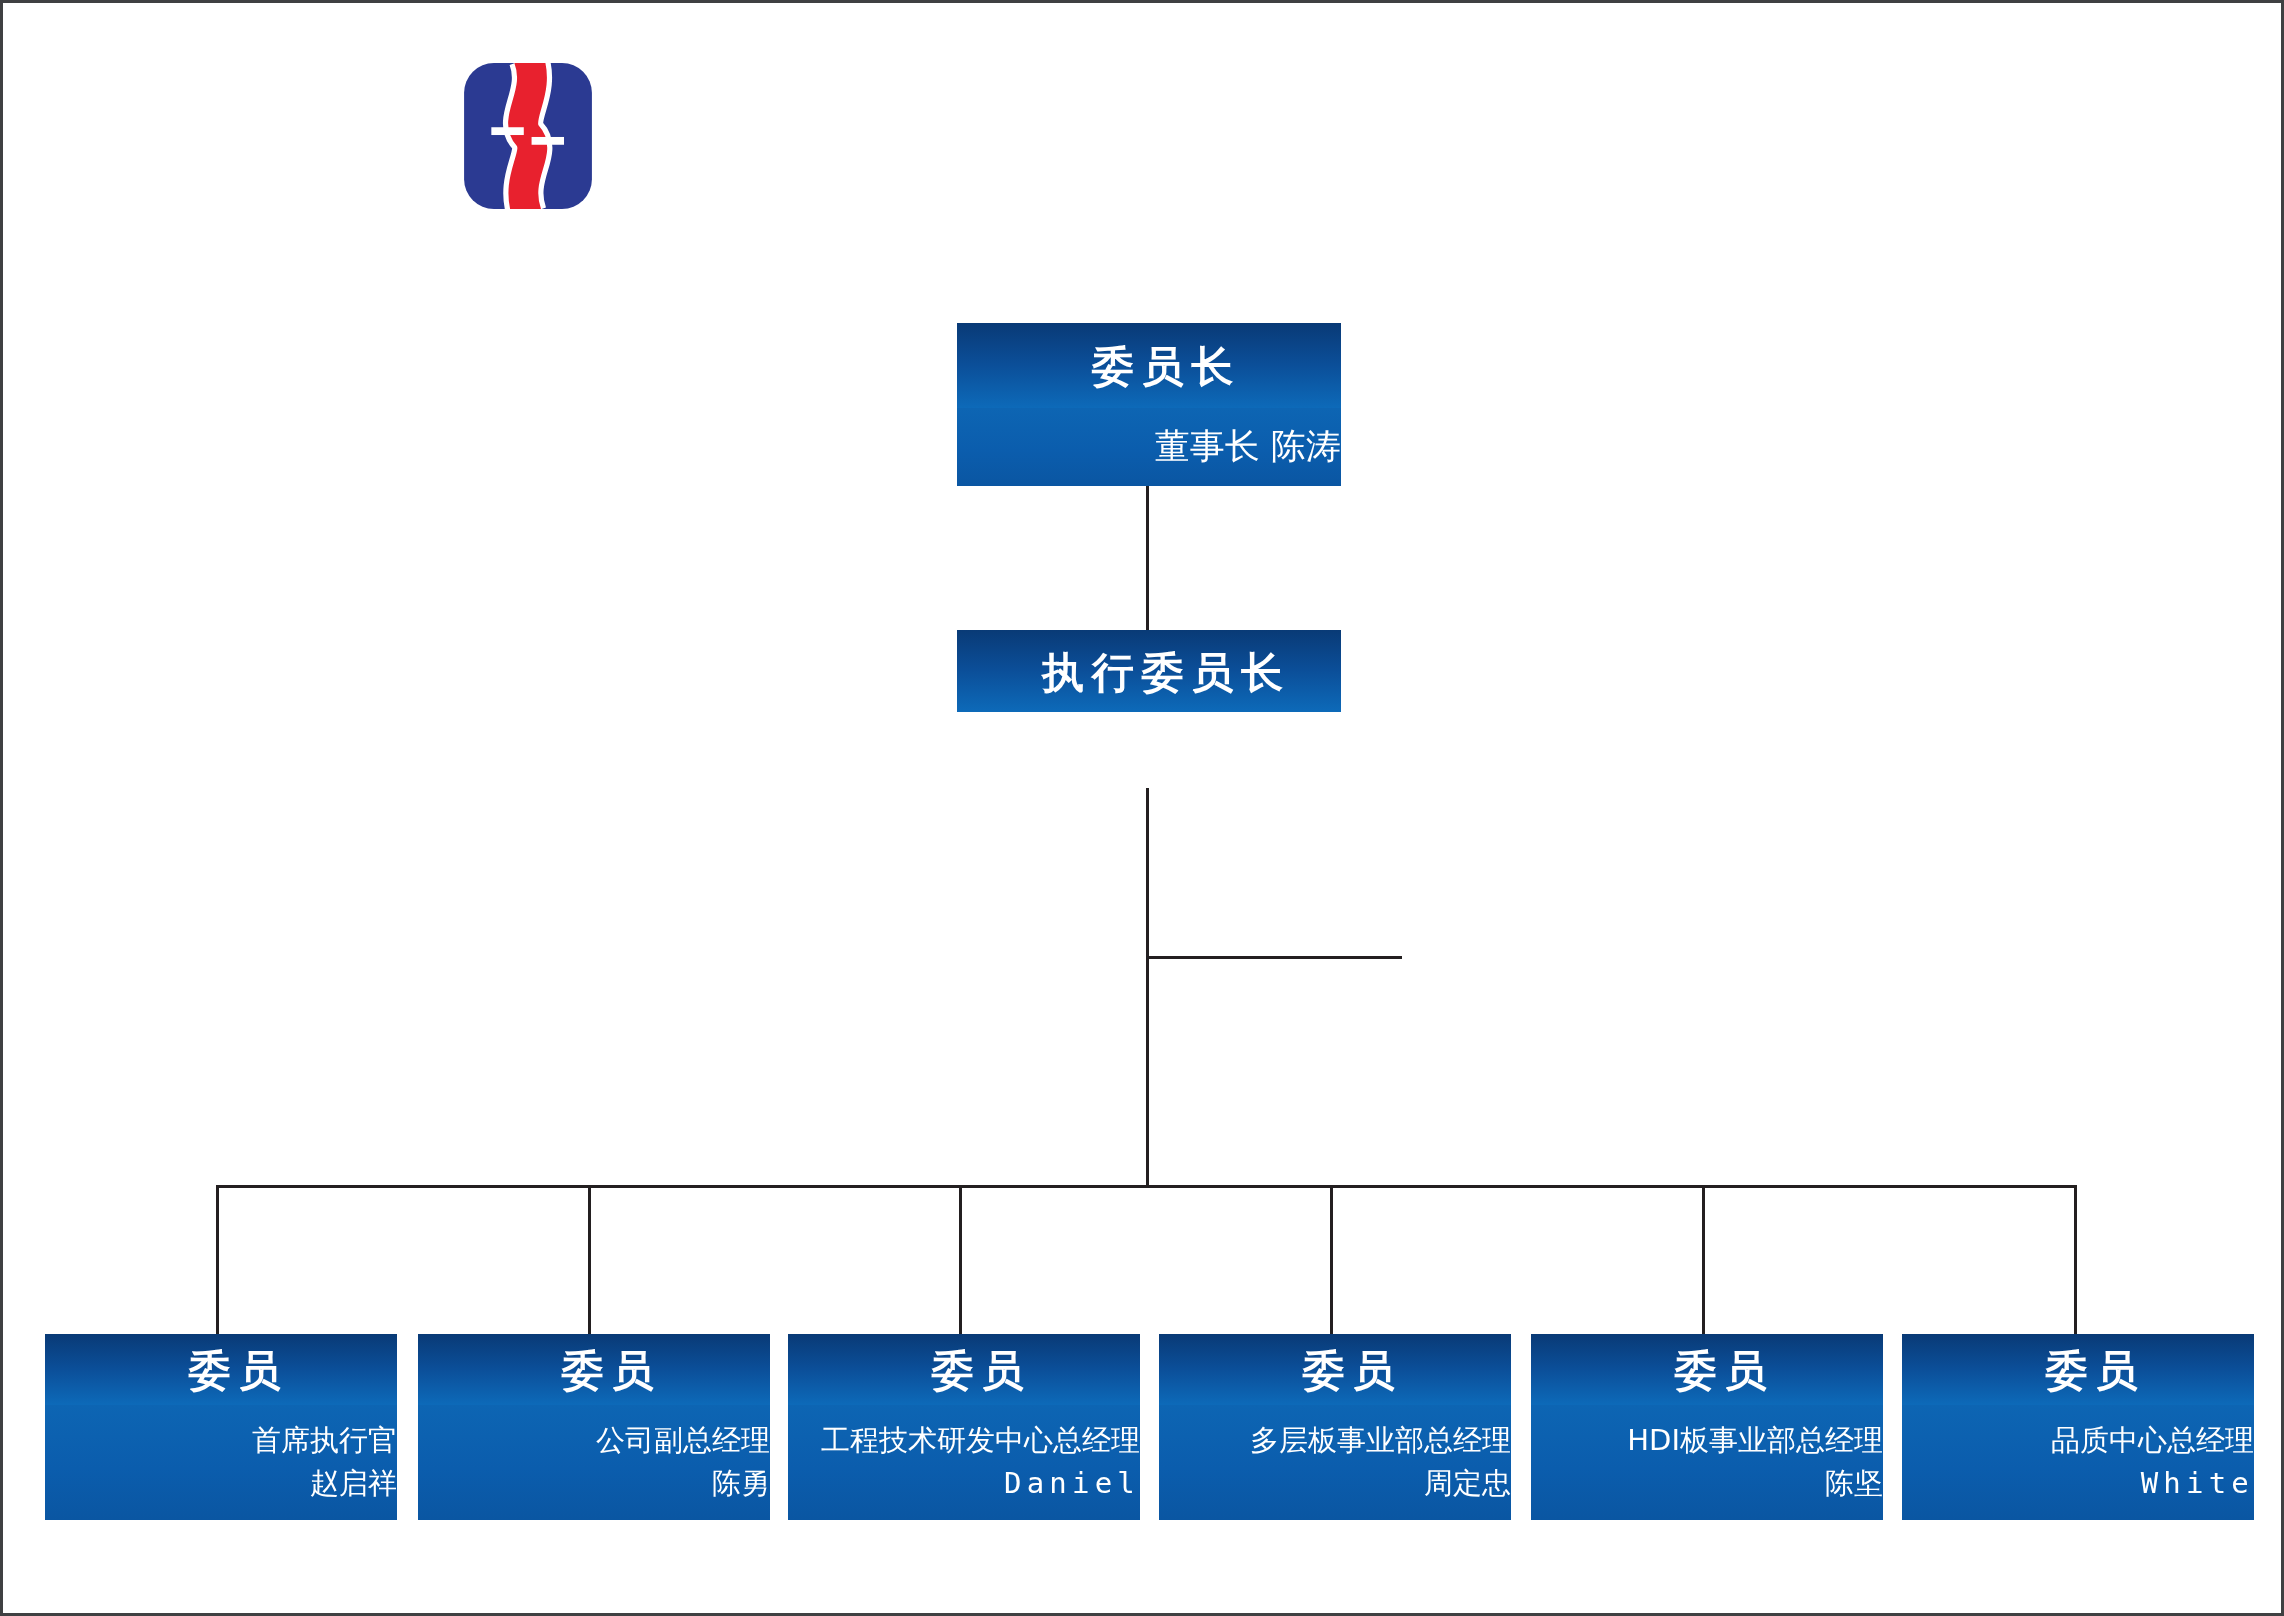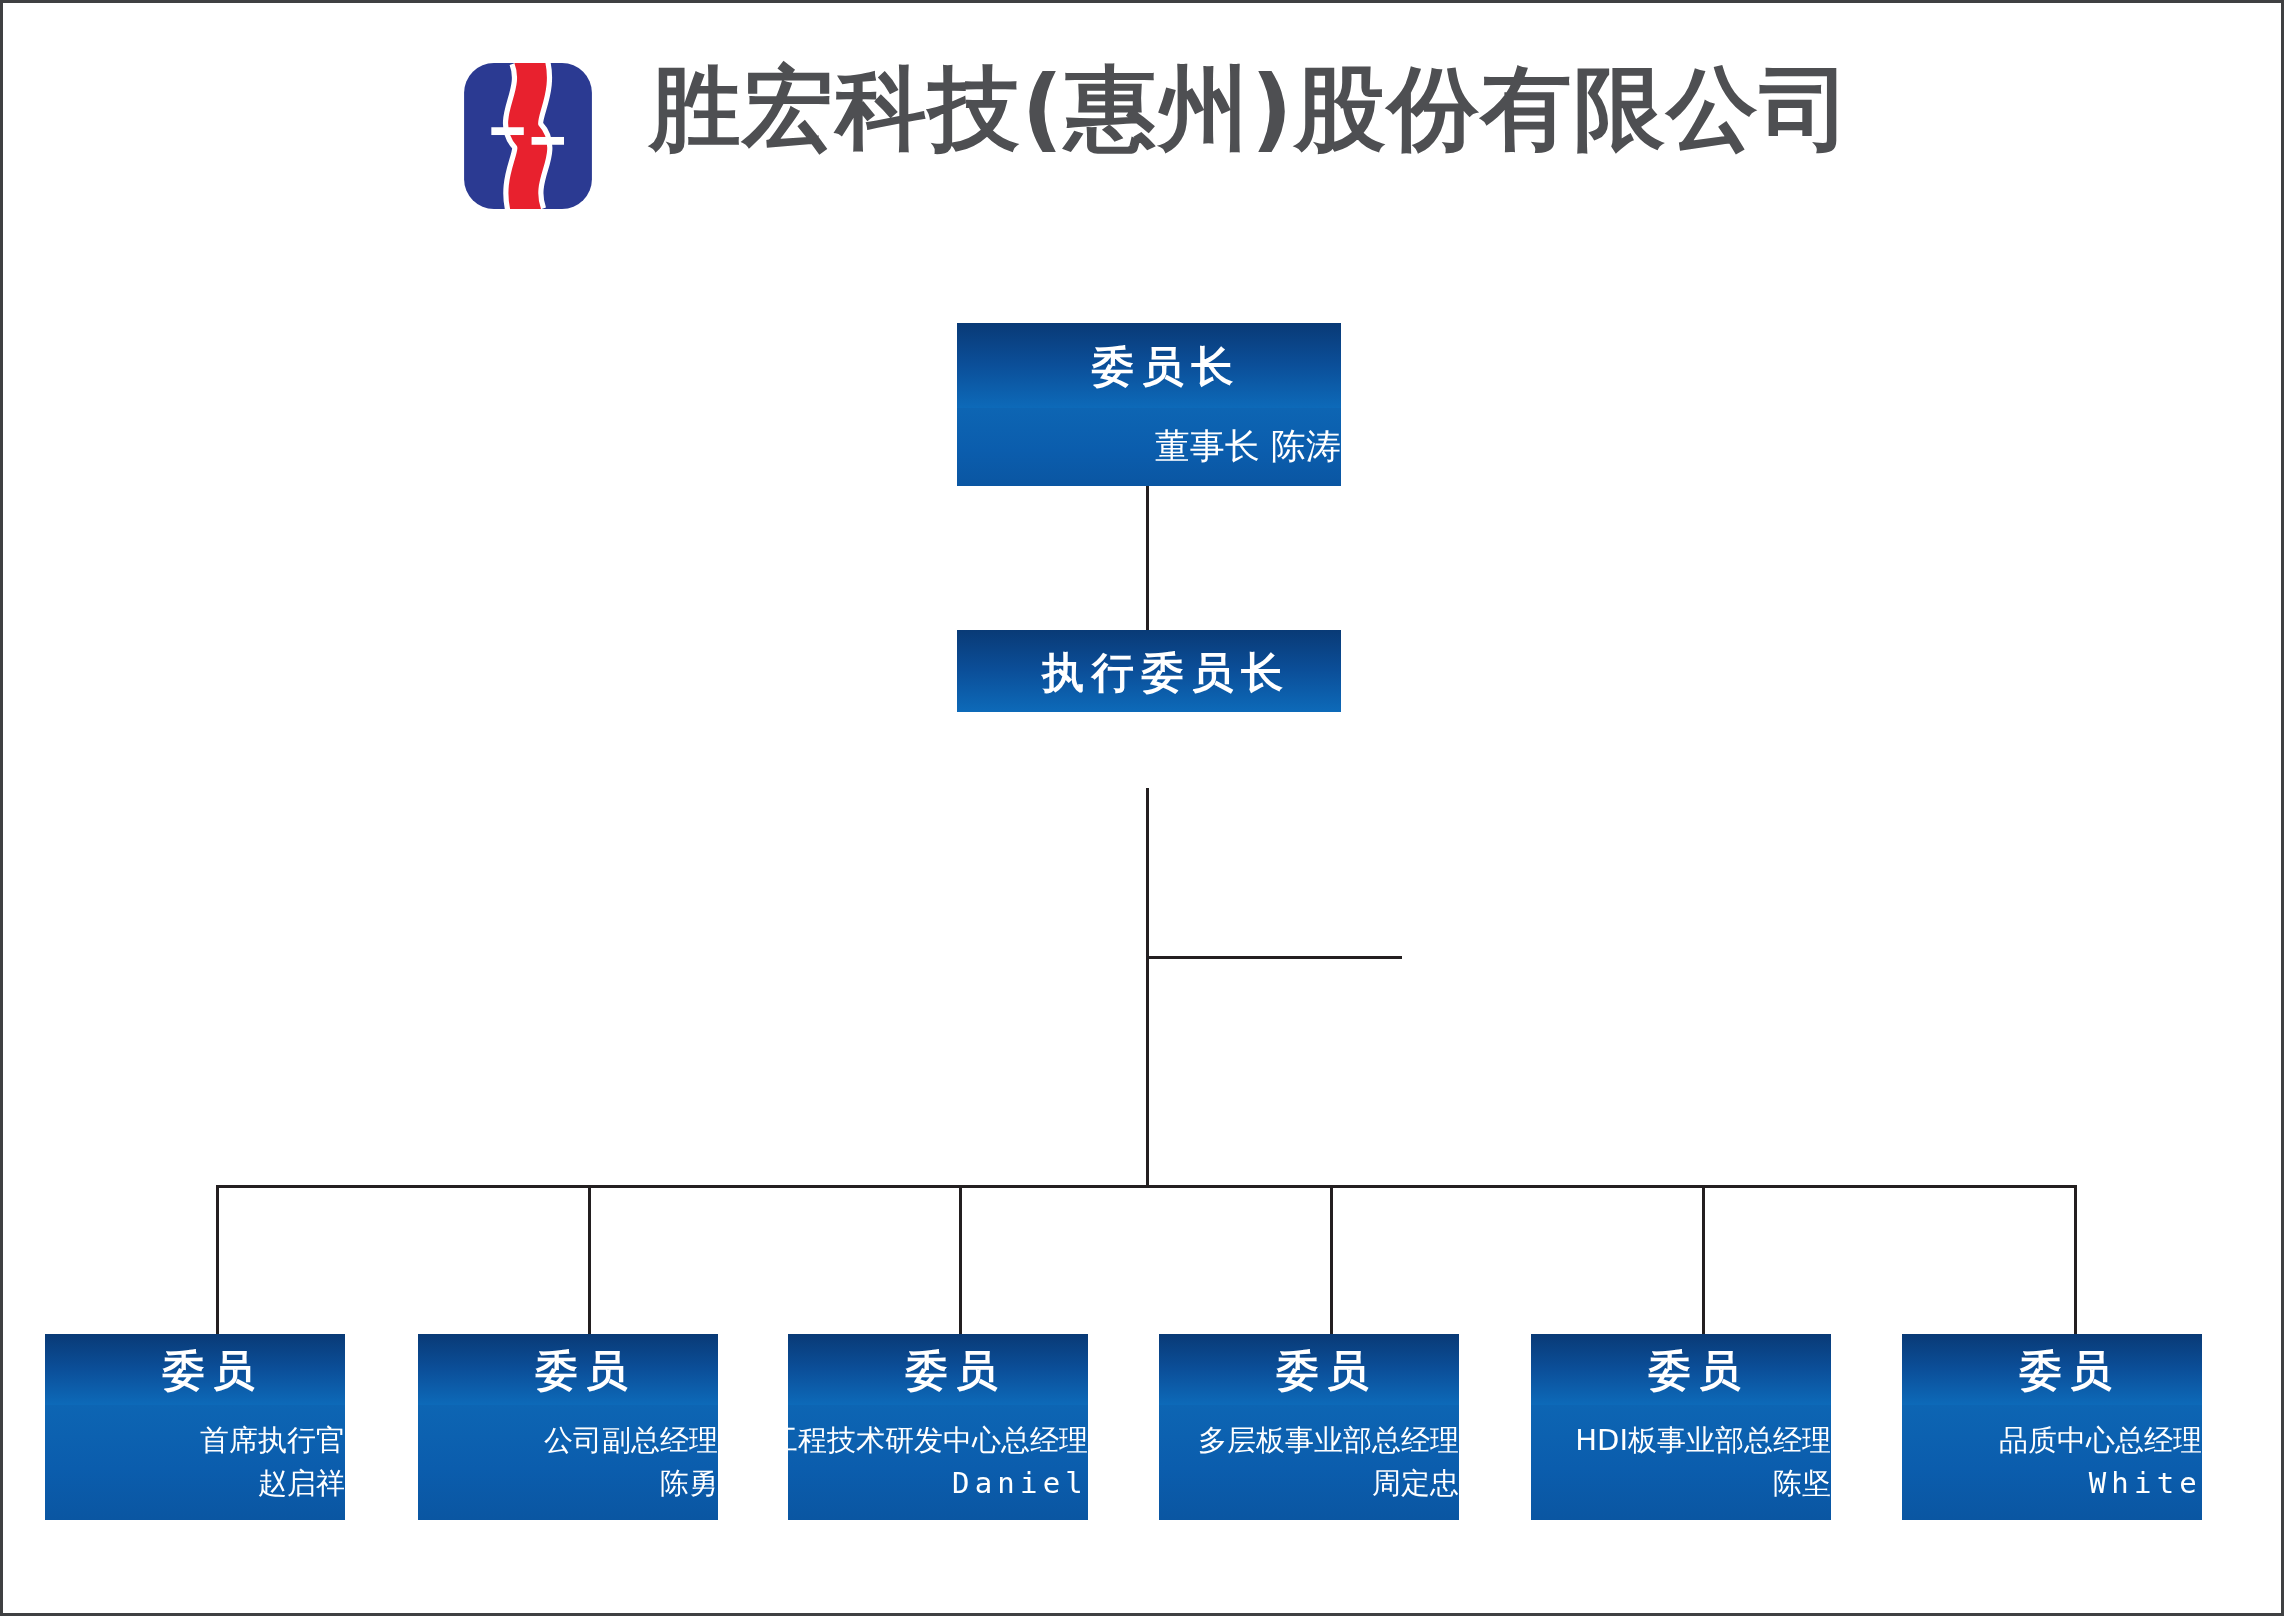--- a/index.html
+++ b/index.html
@@ -41,21 +41,21 @@
   .box-title{font-size:42px;font-weight:600;letter-spacing:7.8px;text-indent:7.8px;white-space:nowrap;}
   .box-sub{font-size:35px;font-weight:500;white-space:nowrap;}
   .sec .box-sub{font-size:34px;}
   .member-role{font-size:29px;font-weight:500;line-height:1.5;white-space:nowrap;}
   .member-name{font-size:29px;font-weight:500;line-height:1.5;white-space:nowrap;}
   .latin{font-family:"DejaVu Sans Mono","Liberation Mono",monospace;letter-spacing:5.2px;font-size:27px;}
   .name-latin{font-family:"DejaVu Sans Mono","Liberation Mono",monospace;letter-spacing:5.2px;}
   #box-chairman{left:954px;top:320px;width:384px;height:163px;}
   #box-exec{left:954px;top:627px;width:384px;height:158px;}
   #box-secretary{left:1398px;top:873px;width:379px;height:155px;}
-  .member{top:1331px;width:300px;height:186px;}
+  .member{top:1331px;width:352px;height:186px;}
   #member-0{left:42px;}
   #member-1{left:415px;}
   #member-2{left:785px;}
   #member-3{left:1156px;}
   #member-4{left:1528px;}
   #member-5{left:1899px;}
   
   .vline{position:absolute;width:2.6px;background:#231f20;}
   .hline{position:absolute;height:3.3px;background:#231f20;}
 </style>
@@ -74,21 +74,20 @@
       <rect x="0" y="0" width="197" height="225" rx="46" ry="46" fill="#2b3a92"></rect>
       <g clip-path="url(#logoClip)">
         <path d="M 99,-8 C 120,46 74,86 98,112 C 122,138 76,174 97,233" stroke="#ffffff" stroke-width="62" fill="none"></path>
         <path d="M 99,-8 C 120,46 74,86 98,112 C 122,138 76,174 97,233" stroke="#e8212e" stroke-width="46" fill="none"></path>
         <rect x="42" y="99" width="50" height="12" fill="#ffffff"></rect>
         <rect x="104" y="114" width="50" height="12" fill="#ffffff"></rect>
       </g>
     </svg>
   </div>
   <div class="title-block">
-    <div class="title-zh">胜宏科技(惠州)股份有限公司</div>
   </div>
 
   <div class="vline" style="left:1143px;top:483px;height:144px;"></div>
   <div class="vline" style="left:1143px;top:785px;height:400px;"></div>
   <div class="hline" style="left:1143px;top:953px;width:256px;"></div>
   <div class="hline" style="left:213px;top:1182px;width:1860px;"></div>
   <div class="vline" style="left:213px;top:1182px;height:150px;"></div>
   <div class="vline" style="left:585px;top:1182px;height:150px;"></div>
   <div class="vline" style="left:956px;top:1182px;height:150px;"></div>
   <div class="vline" style="left:1327px;top:1182px;height:150px;"></div>

